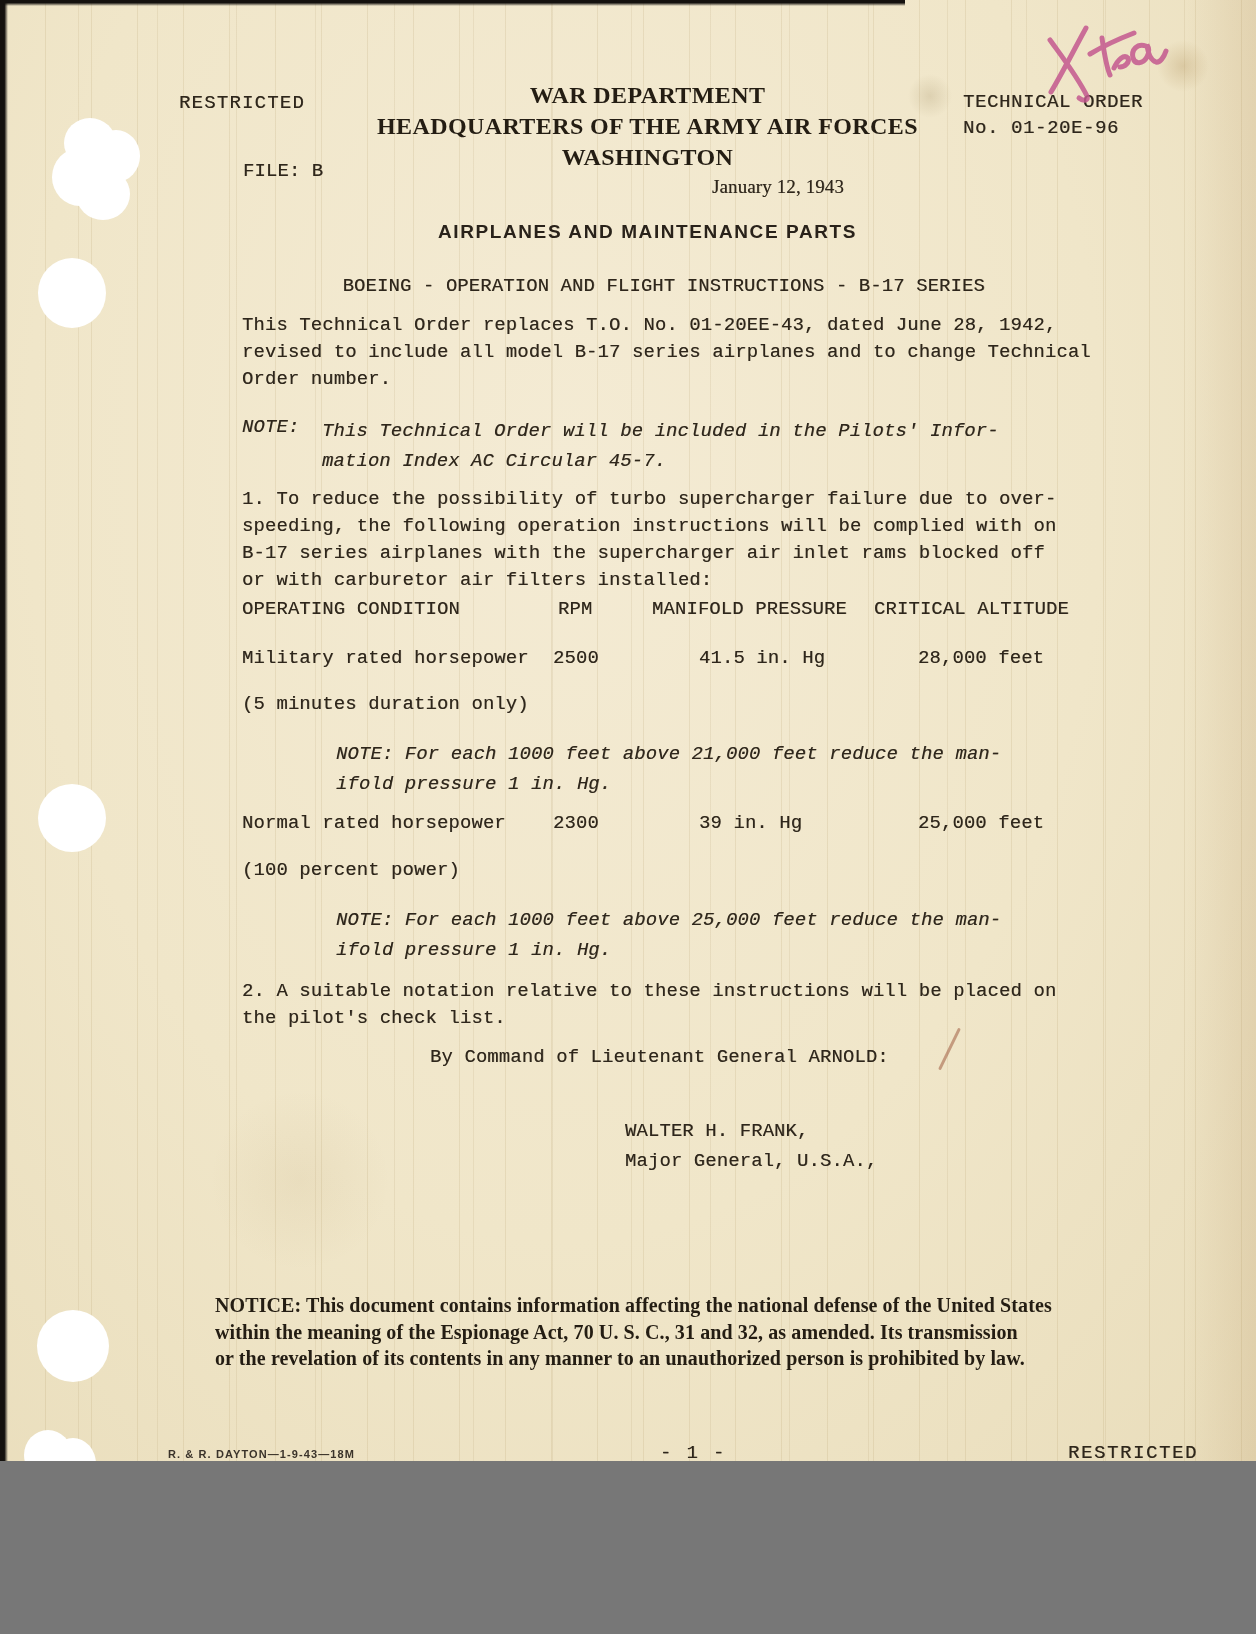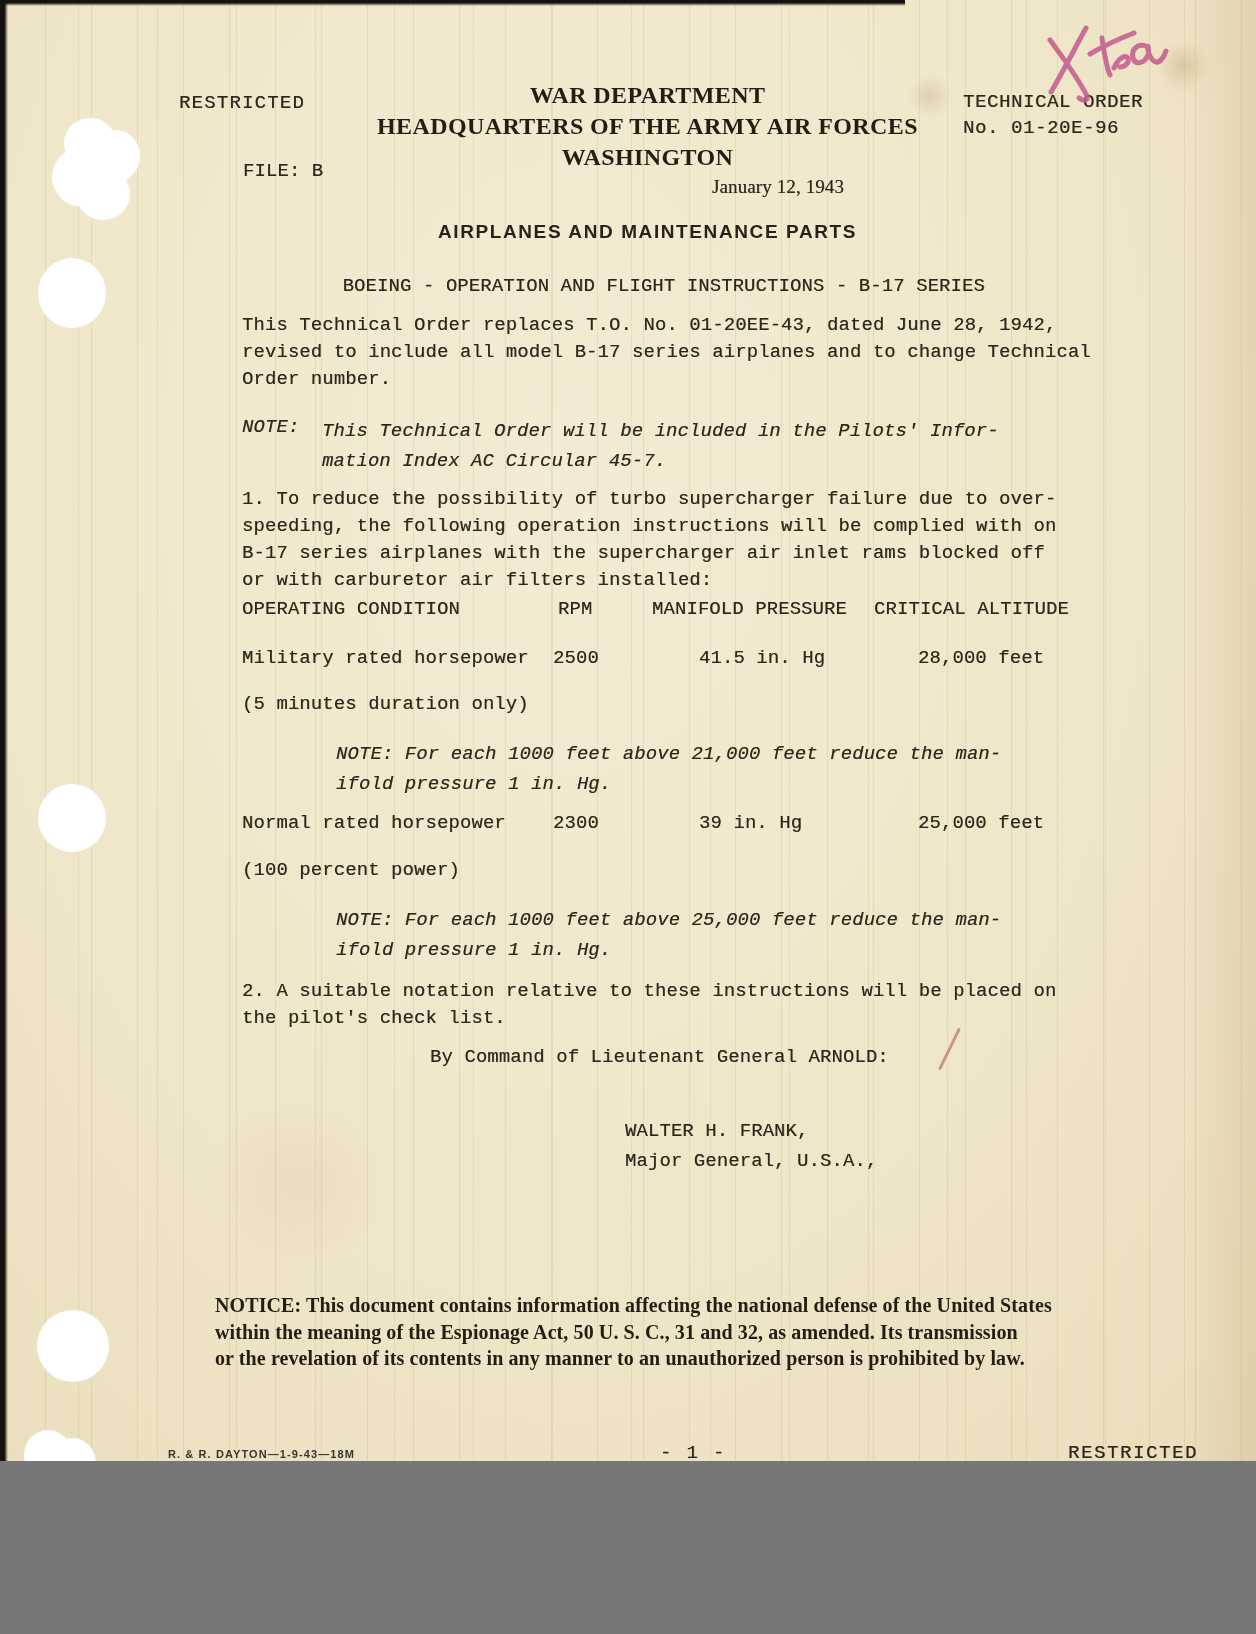--- a/index.html
+++ b/index.html
@@ -174,18 +174,18 @@
 the pilot's check list.</div>
   <div class="abs tw" id="command">By Command of Lieutenant General ARNOLD:</div>
   <div class="abs tw" id="sig">
     <div>WALTER H. FRANK,</div>
     <div>Major General, U.S.A.,</div>
   </div>
 
   <div id="scratch" class="abs"></div>
 
   <div class="abs ml" id="notice">NOTICE: This document contains information affecting the national defense of the United States
-within the meaning of the Espionage Act, 50 U. S. C., 31 and 32, as amended.  Its transmission
+within the meaning of the Espionage Act, 70 U. S. C., 31 and 32, as amended.  Its transmission
 or the revelation of its contents in any manner to an unauthorized person is prohibited by law.</div>
   <div class="abs" id="printer">R. &amp; R. DAYTON—1-9-43—18M</div>
   <div class="abs tw" id="pageno">- 1 -</div>
   <div class="abs tw" id="restricted-bottom">RESTRICTED</div>
 </div>
 
 </body></html>

